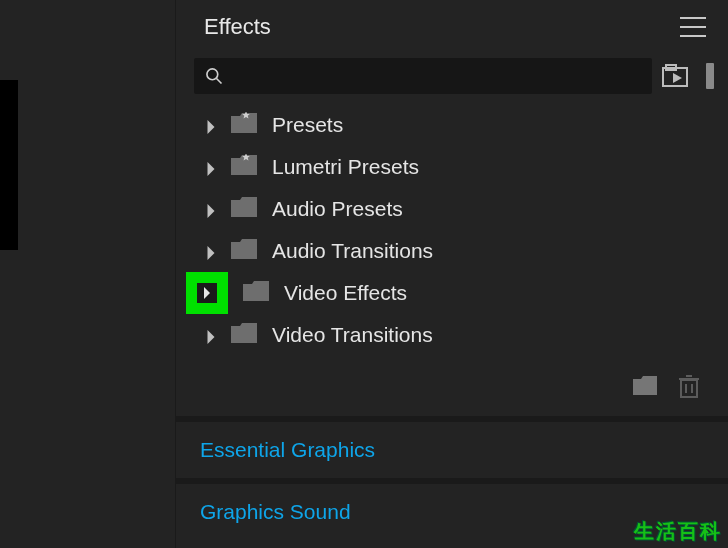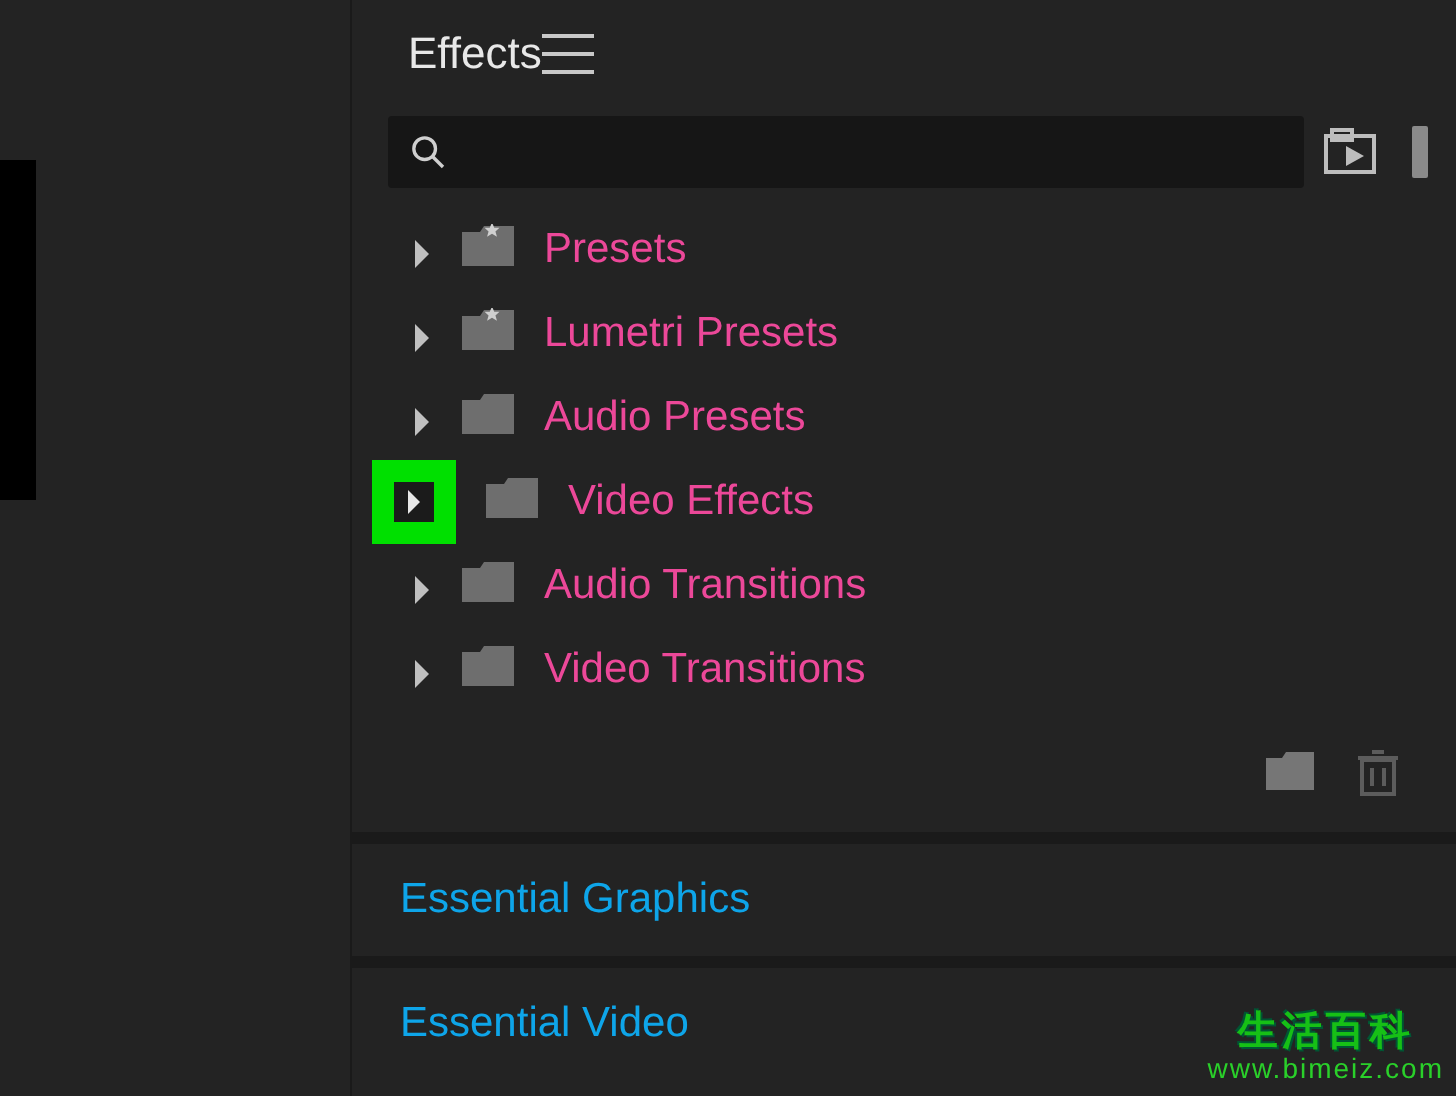--- a/index.html
+++ b/index.html
@@ -24,21 +24,21 @@
   }
   .panel {
     position: absolute;
     left: 176px; top: 0;
     width: 552px; height: 548px;
     background: #232323;
   }
   .panel-header {
     display: flex;
     align-items: center;
-    justify-content: flex-start;
+    justify-content: space-between;
     padding: 14px 22px 14px 28px;
     font-size: 22px;
     color: #e8e8e8;
     cursor: pointer;
   }
   .hamburger {
     width: 26px; height: 20px;
     display: flex; flex-direction: column; justify-content: space-between;
     cursor: pointer;
   }
@@ -108,21 +108,21 @@
     z-index: 2;
   }
   .chev-badge-inner {
     width: 20px; height: 20px;
     background: #1b1b1b;
     display: flex; align-items: center; justify-content: center;
   }
   .folder-icon { width: 28px; height: 22px; }
   .item-label {
     font-size: 21px;
-    color: #ec4899;
+    color: #e5e5e5;
   }
   .bin-row {
     display: flex;
     justify-content: flex-end;
     gap: 20px;
     padding: 10px 28px 18px 0;
   }
   .bin-btn { width: 26px; height: 22px; cursor: pointer; opacity: 0.7; }
   .trash-btn { width: 22px; height: 24px; cursor: pointer; opacity: 0.55; }
   .section-divider { height: 6px; background: #1a1a1a; }
@@ -212,45 +212,45 @@
       </div>
       <div class="tree-item">
         <span class="chevron"><svg width="10" height="14" viewBox="0 0 8 12">
             <polygon points="1,0 7,6 1,12" fill="#c0c0c0"></polygon>
           </svg></span>
         <span><svg class="folder-icon" viewBox="0 0 28 22">
     <path d="M1 4 L10 4 L12 1 L27 1 L27 21 L1 21 Z" fill="#6e6e6e"></path>
 
   </svg></span>
         <span class="item-label">Audio Presets</span>
+      </div>
+      <div class="tree-item">
+        <span class="chevron"><svg width="10" height="14" viewBox="0 0 8 12">
+            <polygon points="1,0 7,6 1,12" fill="#c0c0c0"></polygon>
+          </svg></span>
+        <span><svg class="folder-icon" viewBox="0 0 28 22">
+    <path d="M1 4 L10 4 L12 1 L27 1 L27 21 L1 21 Z" fill="#6e6e6e"></path>
+
+  </svg></span>
+        <span class="item-label">Audio Transitions</span>
       </div>
       <div class="tree-item">
         <div class="chev-badge">
           <div class="chev-badge-inner">
             <svg width="8" height="12" viewBox="0 0 8 12">
               <polygon points="1,0 7,6 1,12" fill="#e8e8e8"></polygon>
             </svg>
           </div>
         </div>
         <div style="width: 22px;"></div>
         <span><svg class="folder-icon" viewBox="0 0 28 22">
     <path d="M1 4 L10 4 L12 1 L27 1 L27 21 L1 21 Z" fill="#6e6e6e"></path>
 
   </svg></span>
         <span class="item-label">Video Effects</span>
-      </div>
-      <div class="tree-item">
-        <span class="chevron"><svg width="10" height="14" viewBox="0 0 8 12">
-            <polygon points="1,0 7,6 1,12" fill="#c0c0c0"></polygon>
-          </svg></span>
-        <span><svg class="folder-icon" viewBox="0 0 28 22">
-    <path d="M1 4 L10 4 L12 1 L27 1 L27 21 L1 21 Z" fill="#6e6e6e"></path>
-
-  </svg></span>
-        <span class="item-label">Audio Transitions</span>
       </div>
       <div class="tree-item">
         <span class="chevron"><svg width="10" height="14" viewBox="0 0 8 12">
             <polygon points="1,0 7,6 1,12" fill="#c0c0c0"></polygon>
           </svg></span>
         <span><svg class="folder-icon" viewBox="0 0 28 22">
     <path d="M1 4 L10 4 L12 1 L27 1 L27 21 L1 21 Z" fill="#6e6e6e"></path>
 
   </svg></span>
         <span class="item-label">Video Transitions</span>
@@ -269,21 +269,20 @@
       <line x1="14" y1="10" x2="14" y2="19" stroke="#8c8c8c" stroke-width="2"></line>
     </svg>
   </div>
 
   <div class="section-divider"></div>
   <div class="collapsed-panel">
     <span>Essential Graphics</span>
   </div>
   <div class="section-divider"></div>
   <div class="collapsed-panel">
-    <span>Essential Video</span>
+    <span>Graphics Sound</span>
   </div>
 
 </div>
 
 <div class="watermark">
   <div class="wm-top">生活百科</div>
-  <div class="wm-bot">www.bimeiz.com</div>
 </div>
 
 </body></html>

